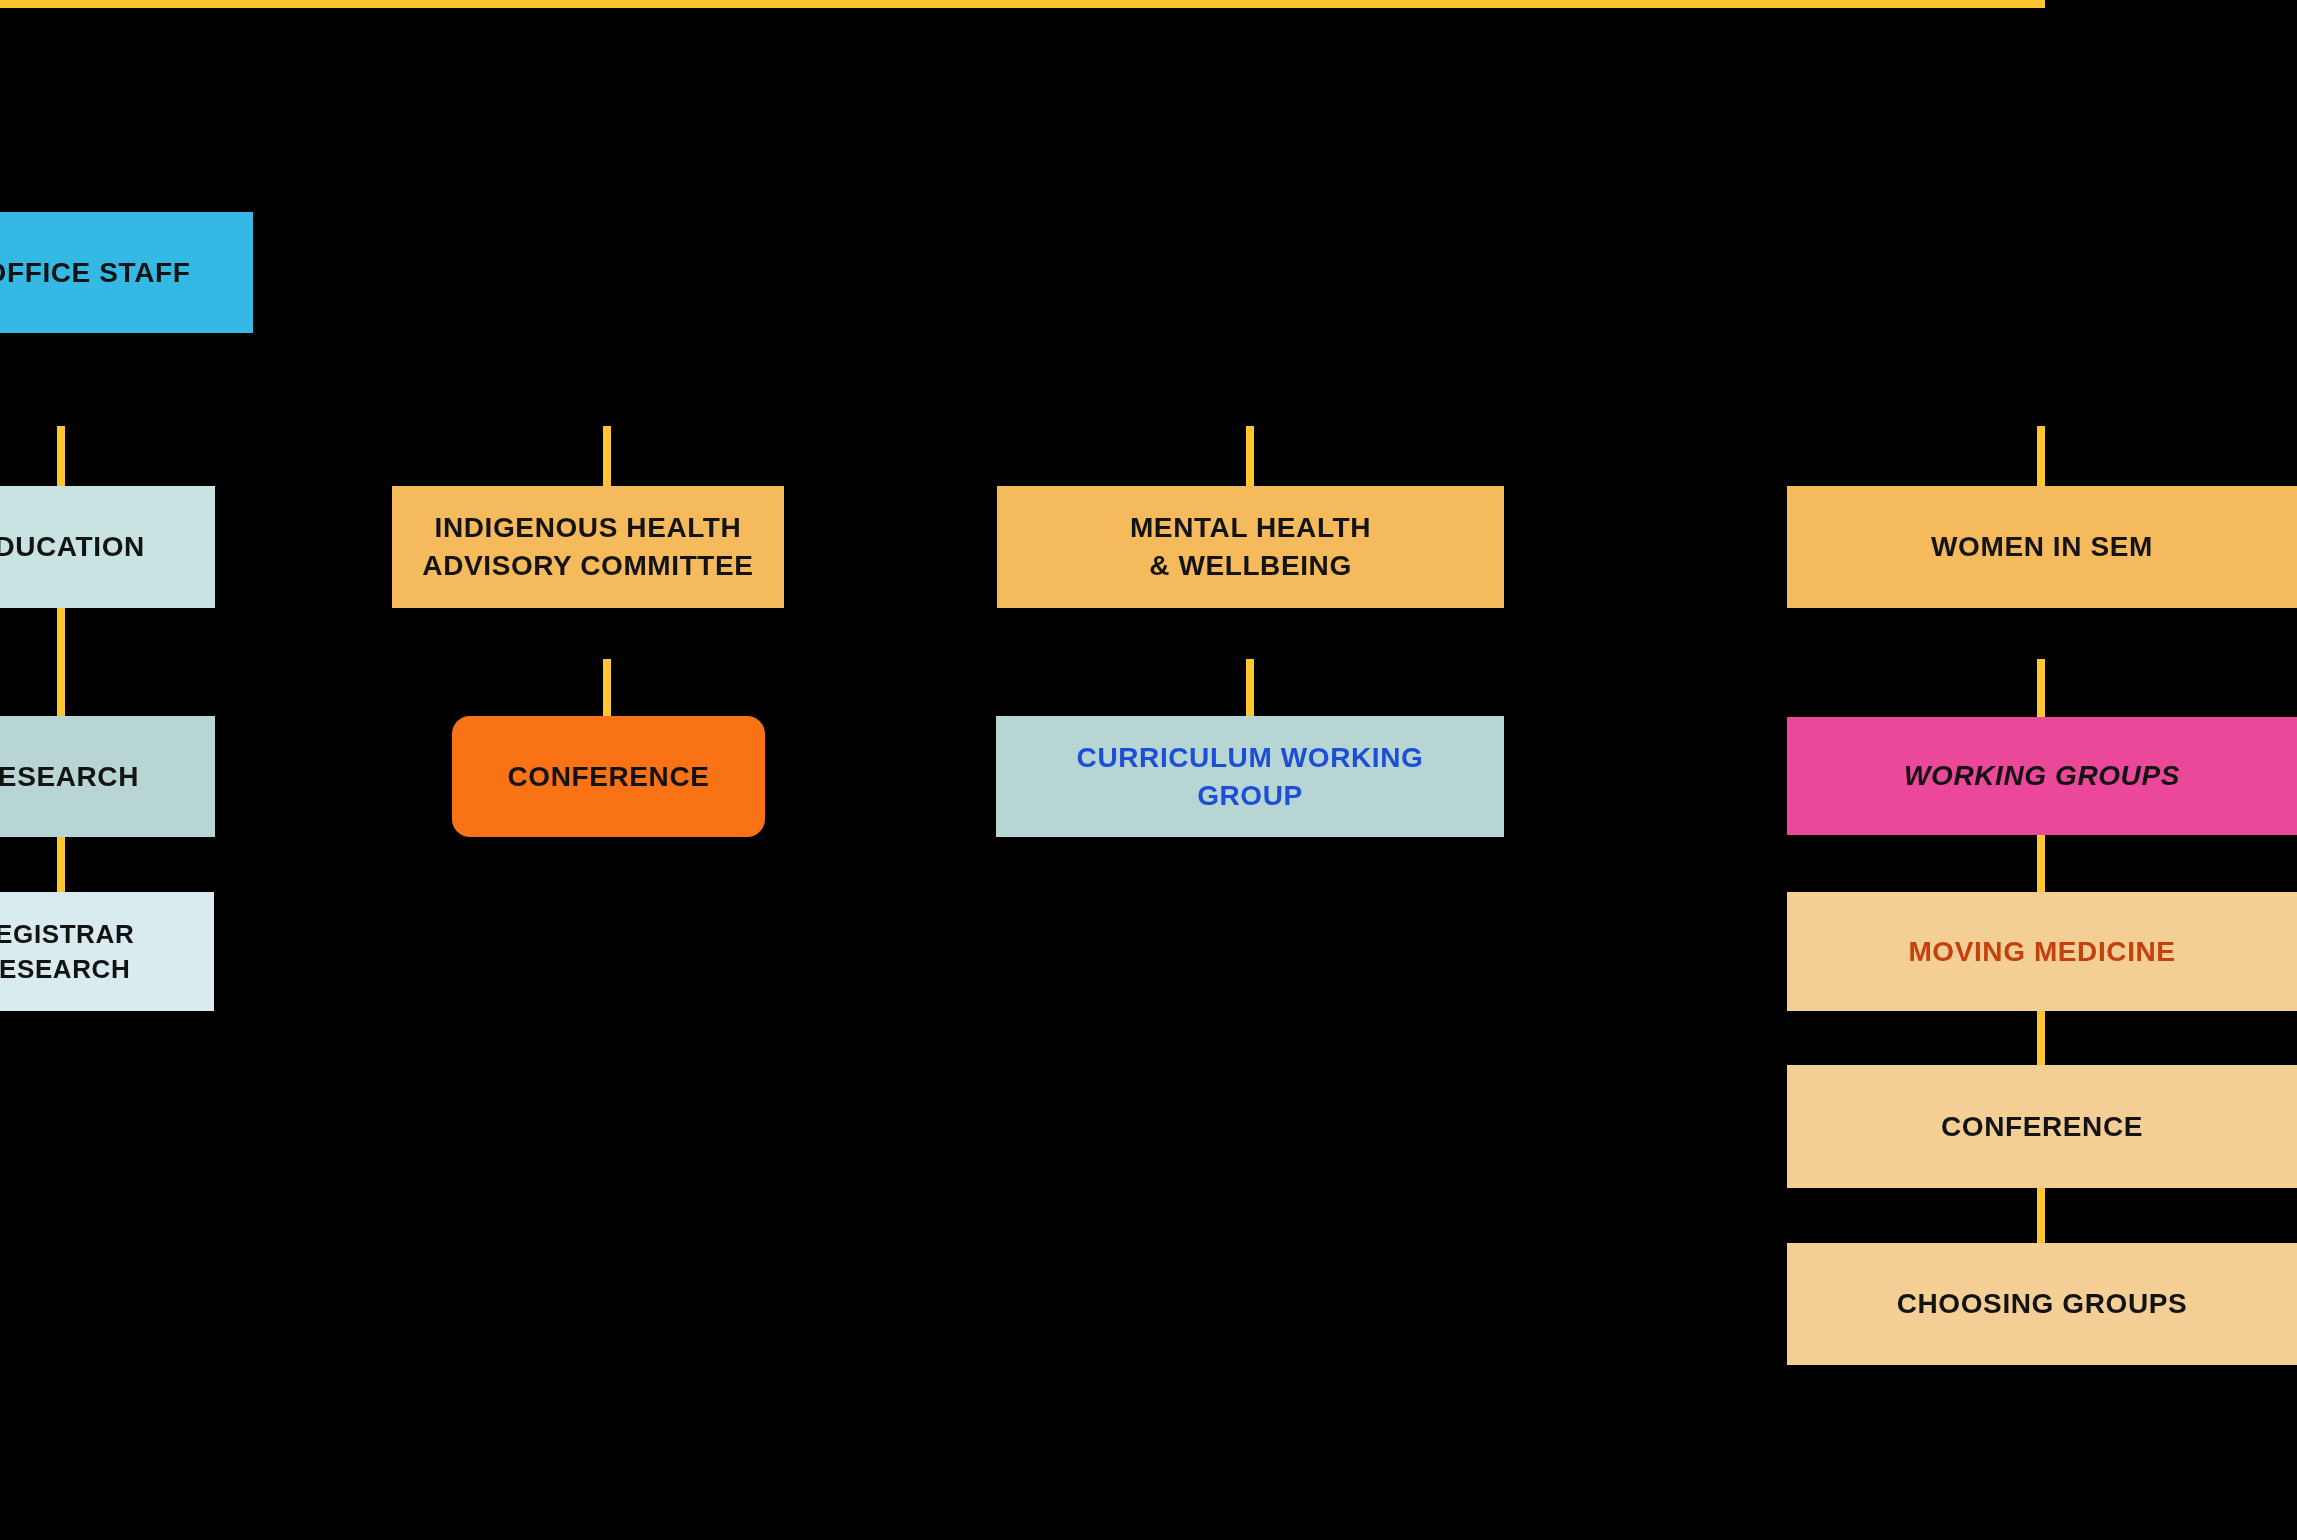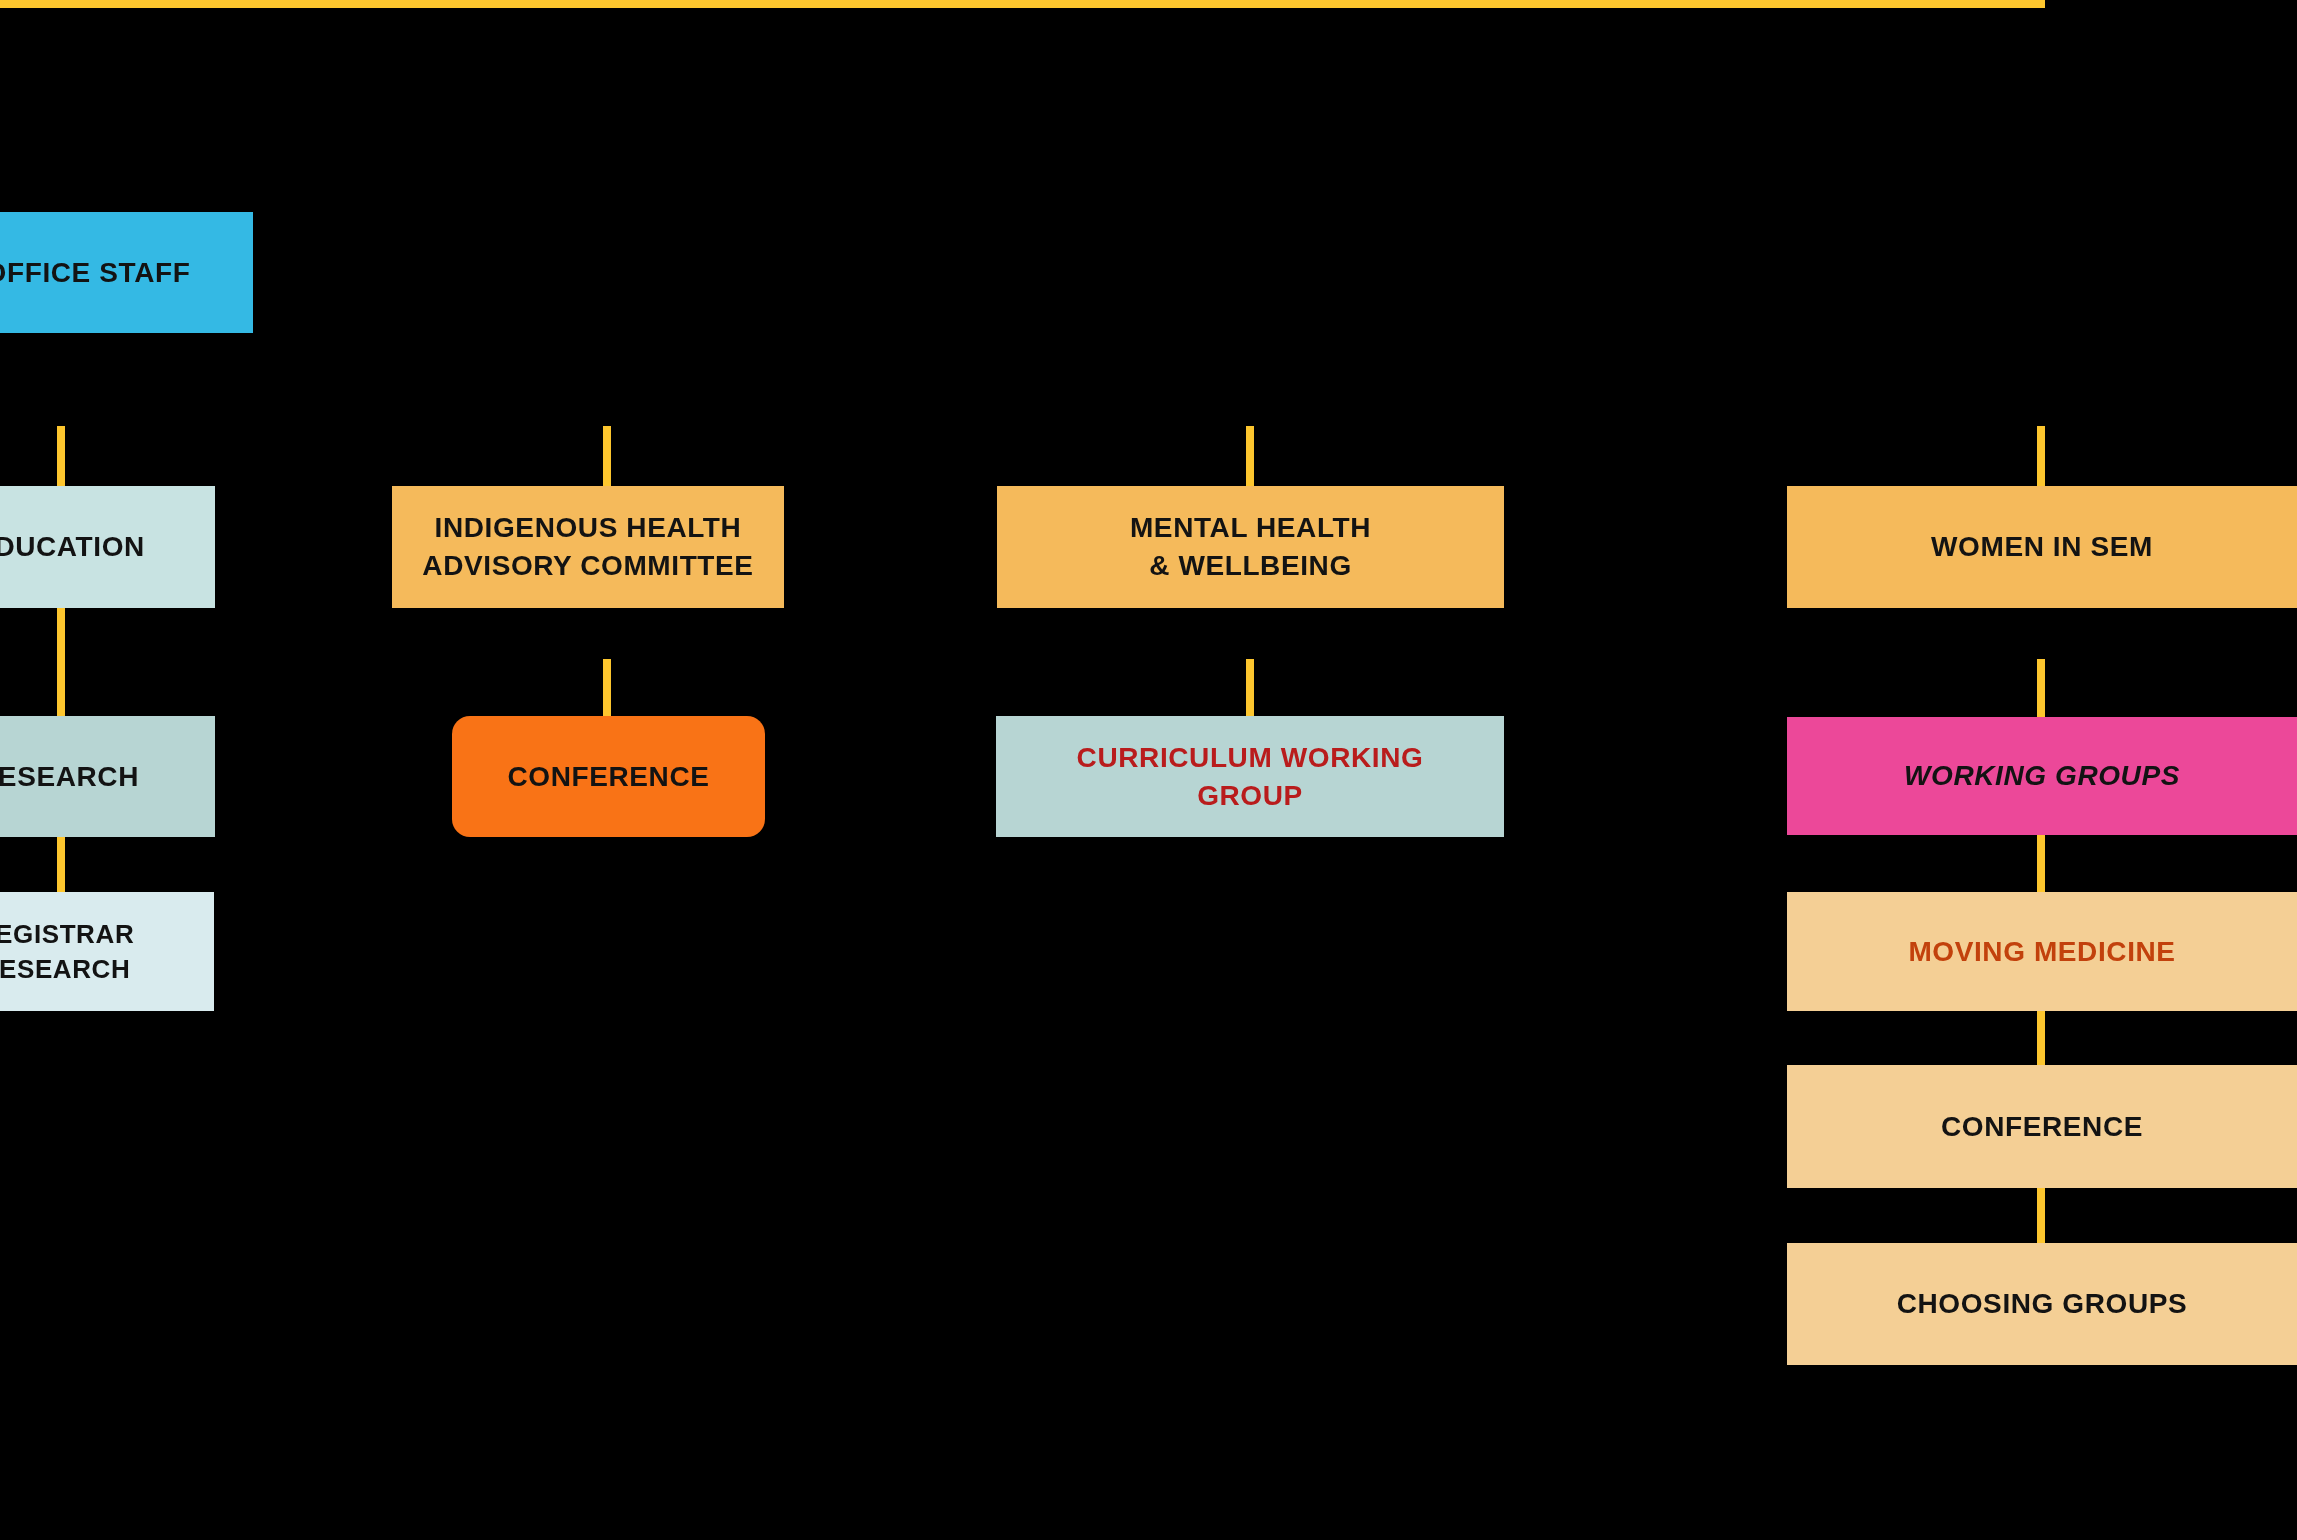--- a/index.html
+++ b/index.html
@@ -115,21 +115,21 @@
 
   <div class="node" id="n-research" style="background: rgb(183, 213, 211);">
     <span class="label" style="color: rgb(19, 19, 19);">RESEARCH</span>
   </div>
 
   <div class="node" id="n-conference" style="background: #f97316; border-radius: 18px;">
     <span class="label" style="color: rgb(19, 19, 19);">CONFERENCE</span>
   </div>
 
   <div class="node" id="n-curriculum" style="background: rgb(183, 213, 211);">
-    <span class="label" style="color: #b91c1c;">CURRICULUM WORKING
+    <span class="label" style="color: #1d4ed8;">CURRICULUM WORKING
 GROUP</span>
   </div>
 
   <div class="node" id="n-working-groups" style="background: #ec4899; font-style: italic;">
     <span class="label" style="color: rgb(19, 19, 19);">WORKING GROUPS</span>
   </div>
 
   <div class="node" id="n-registrar" style="background: rgb(217, 235, 238);">
     <span class="label" style="color: rgb(19, 19, 19);">REGISTRAR
 RESEARCH</span>

